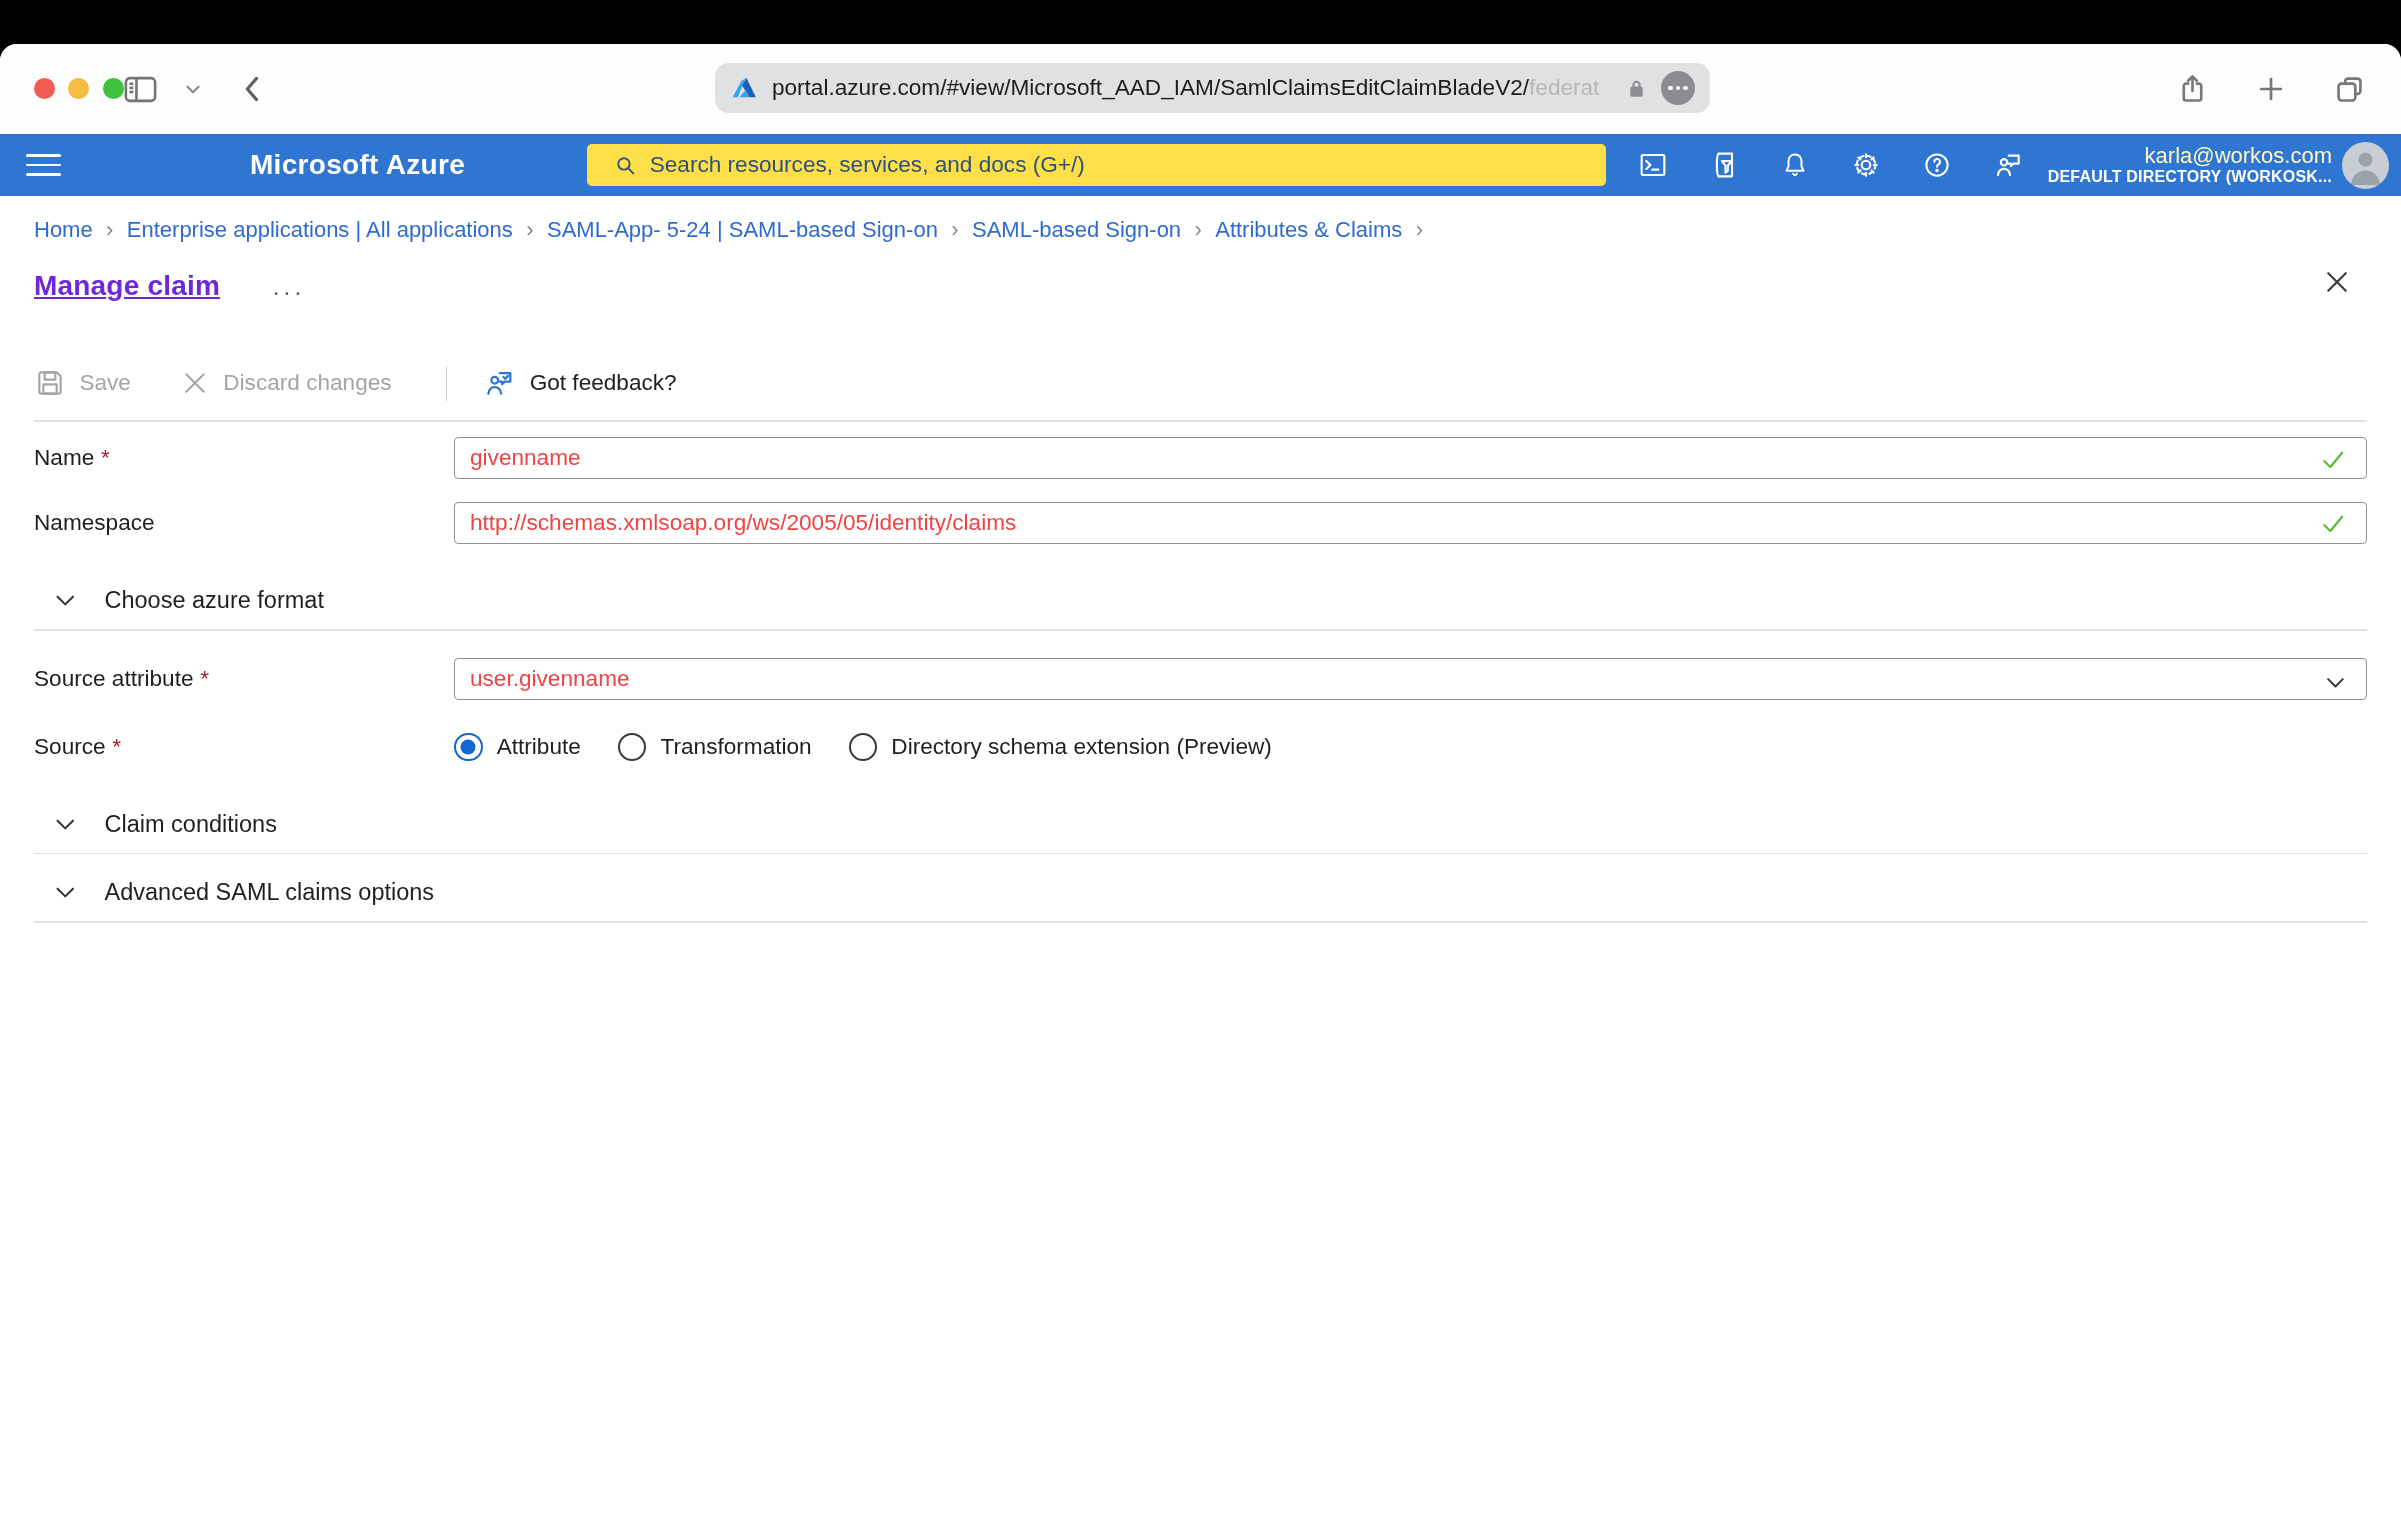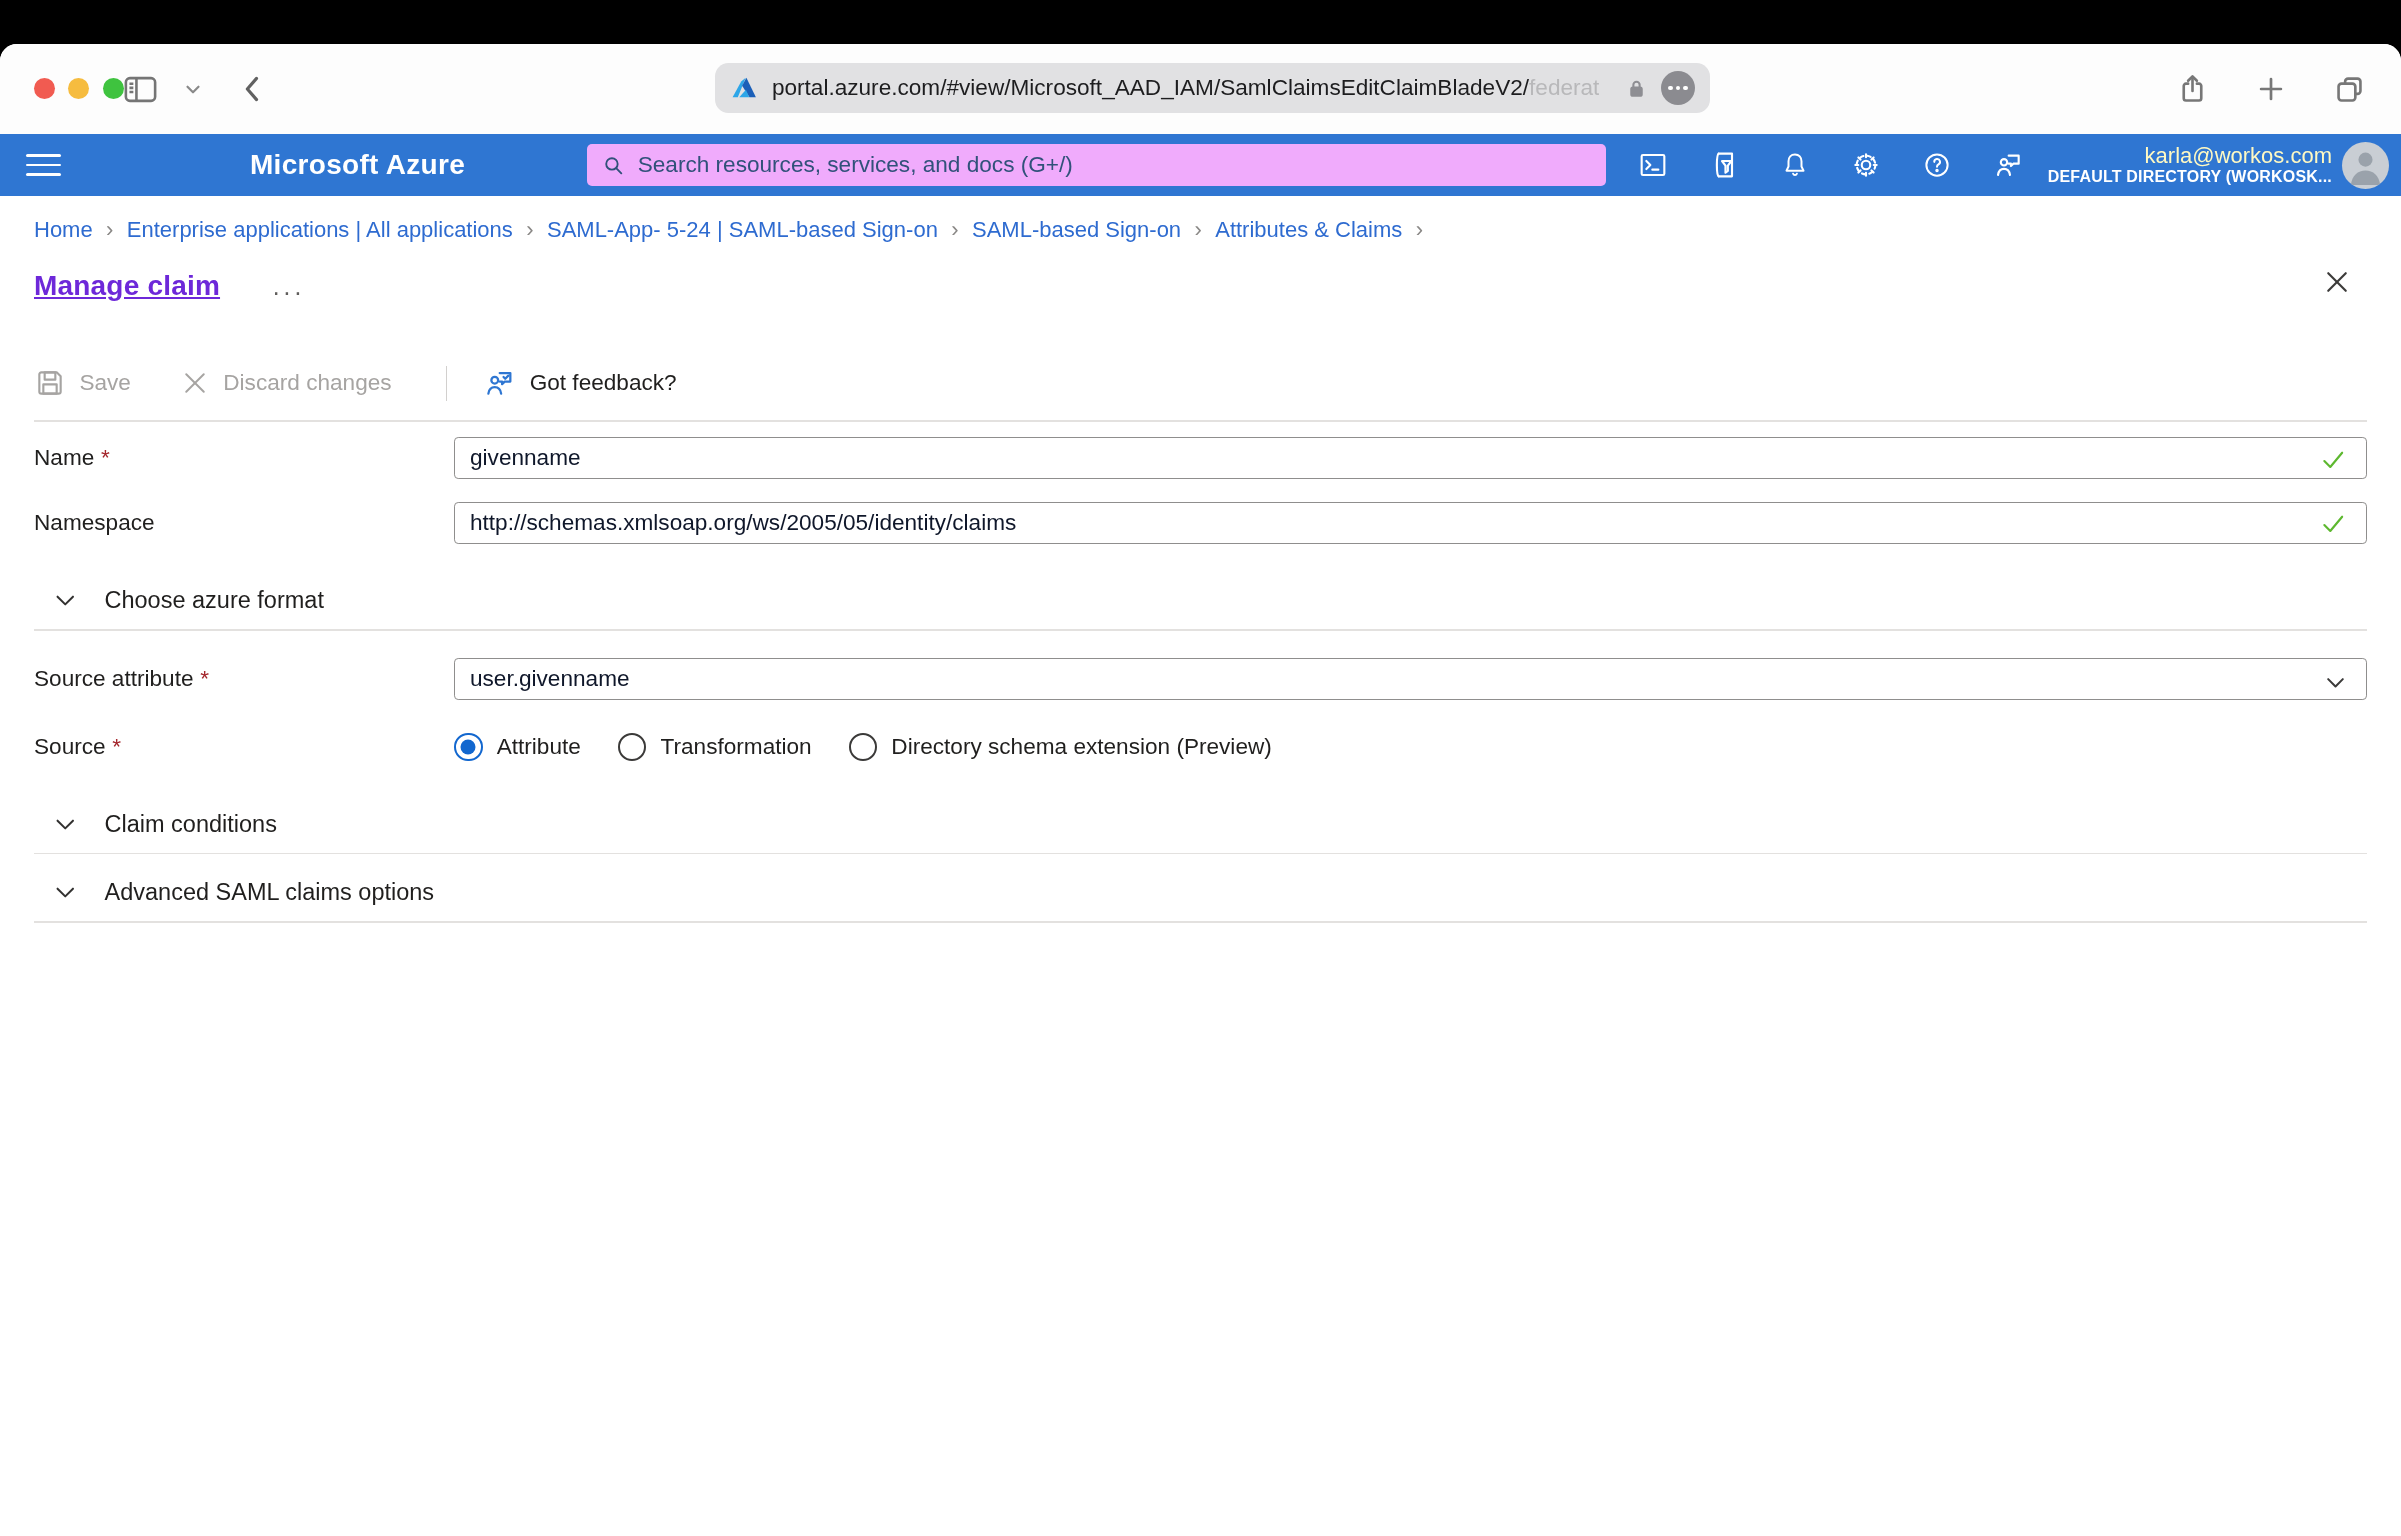--- a/index.html
+++ b/index.html
@@ -55,21 +55,21 @@
   .azure-bar{
     height:62px;background:var(--azure-blue);
     display:flex;align-items:center;position:relative;color:#fff;
   }
   .hamburger{width:87px;display:flex;justify-content:center;cursor:pointer;background:none;border:none;}
   .hamburger .bars{width:35px;}
   .hamburger .bars span{display:block;height:2.9px;background:#fff;margin:6.7px 0;border-radius:1.7px;}
   .brand{font-size:28px;font-weight:700;color:#fff;letter-spacing:0.3px;margin-left:109px;white-space:nowrap;cursor:pointer;}
   .azure-search{
     position:absolute;left:587px;top:10px;width:1019px;height:42px;
-    background:#f0abfc;border-radius:5px;display:flex;align-items:center;padding:0 14px;
+    background:#fde047;border-radius:5px;display:flex;align-items:center;padding:0 26px;
   }
   .azure-search input{
     flex:1;background:transparent;border:none;outline:none;
     font-family:"Liberation Sans",sans-serif;font-size:22.6px;color:#2d4precisa;
     color:#31517a;margin-left:11.7px;
   }
   .azure-search input::placeholder{color:#31517a;opacity:1;}
   .azure-icons{position:absolute;left:1636px;top:0;height:62px;display:flex;align-items:center;gap:37px;}
   .azure-icon-btn{background:none;border:none;cursor:pointer;display:flex;align-items:center;justify-content:center;width:34px;height:34px;}
   .user-block{position:absolute;right:69px;top:0;height:62px;display:flex;flex-direction:column;justify-content:center;align-items:flex-end;cursor:pointer;}
@@ -103,21 +103,21 @@
 
   .form-row{display:flex;align-items:center;position:relative;}
   .form-label{width:420px;flex:0 0 420px;font-size:22.6px;color:#201f1e;}
   .req{color:var(--required-red);margin-left:6.7px;}
   .field{
     position:relative;flex:1;height:42px;border:1.7px solid #8f8e8d;border-radius:4.2px;
     display:flex;align-items:center;background:#fff;
   }
   .field input{
     width:100%;height:100%;border:none;outline:none;background:transparent;
-    font-family:"Liberation Sans",sans-serif;font-size:22.6px;color:#0f172a;padding:0 59px 0 15px;
+    font-family:"Liberation Sans",sans-serif;font-size:22.6px;color:#ef4444;padding:0 59px 0 15px;
   }
   .field .valid-check{position:absolute;right:18.4px;top:6.7px;}
   .field .dd-chevron{position:absolute;right:17px;top:10px;}
   .dropdown{cursor:pointer;}
 
   .section-row{display:flex;align-items:center;gap:25px;cursor:pointer;padding-left:17px;}
   .section-label{font-size:23.5px;color:#201f1e;}
 
   .radio-group{display:flex;align-items:center;gap:37px;}
   .radio-opt{display:flex;align-items:center;gap:14.2px;cursor:pointer;}

